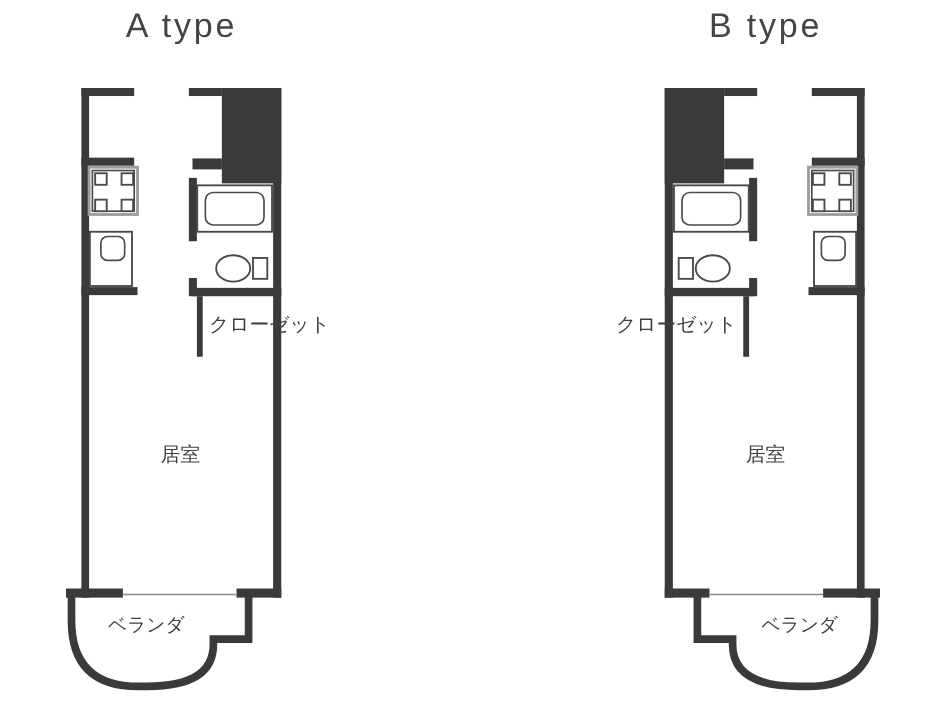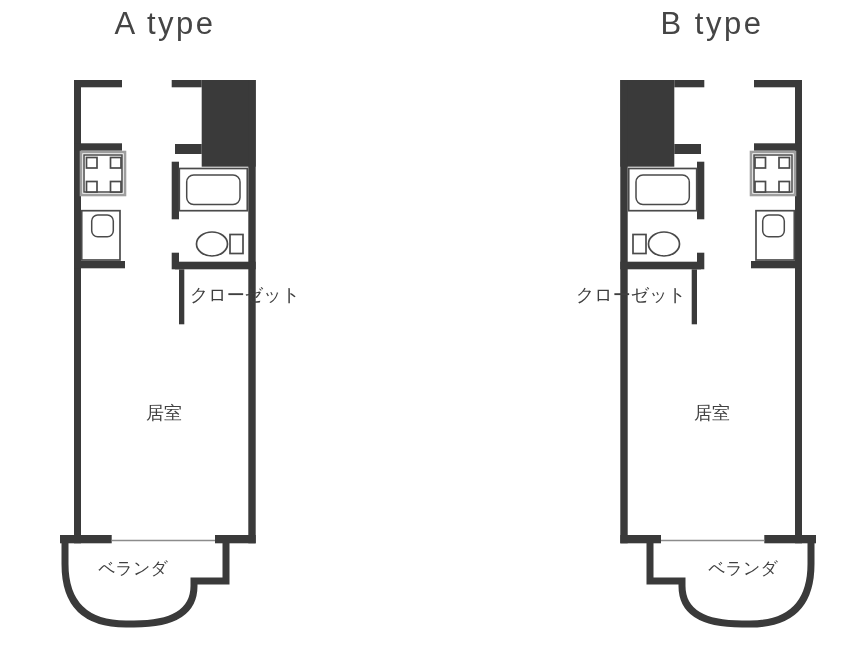--- a/index.html
+++ b/index.html
@@ -6,21 +6,21 @@
   .canvas{
     position:relative;
     width:859px;height:648px;
     background:var(--color-bg,#fff);
     overflow:hidden;
     font-family:"Liberation Sans", sans-serif;
   }
   .defs-svg{position:absolute;width:0;height:0;}
   .plan{position:absolute;top:0;width:250px;height:648px;}
   .plan-a{left:55px;}
-  .plan-b{left:554px;margin-left:16px;}
+  .plan-b{left:554px;}
   .plan-title{
     position:absolute;top:6px;margin:0;
     transform:translateX(-50%);
     font-size:31px;font-weight:400;
     letter-spacing:2.5px;white-space:nowrap;
     color:var(--color-title,#454545);
   }
   .plan-a .plan-title{left:110px;}
   .plan-b .plan-title{left:142px;}
   .plan-svg{position:absolute;left:0;top:75px;width:250px;height:573px;}

